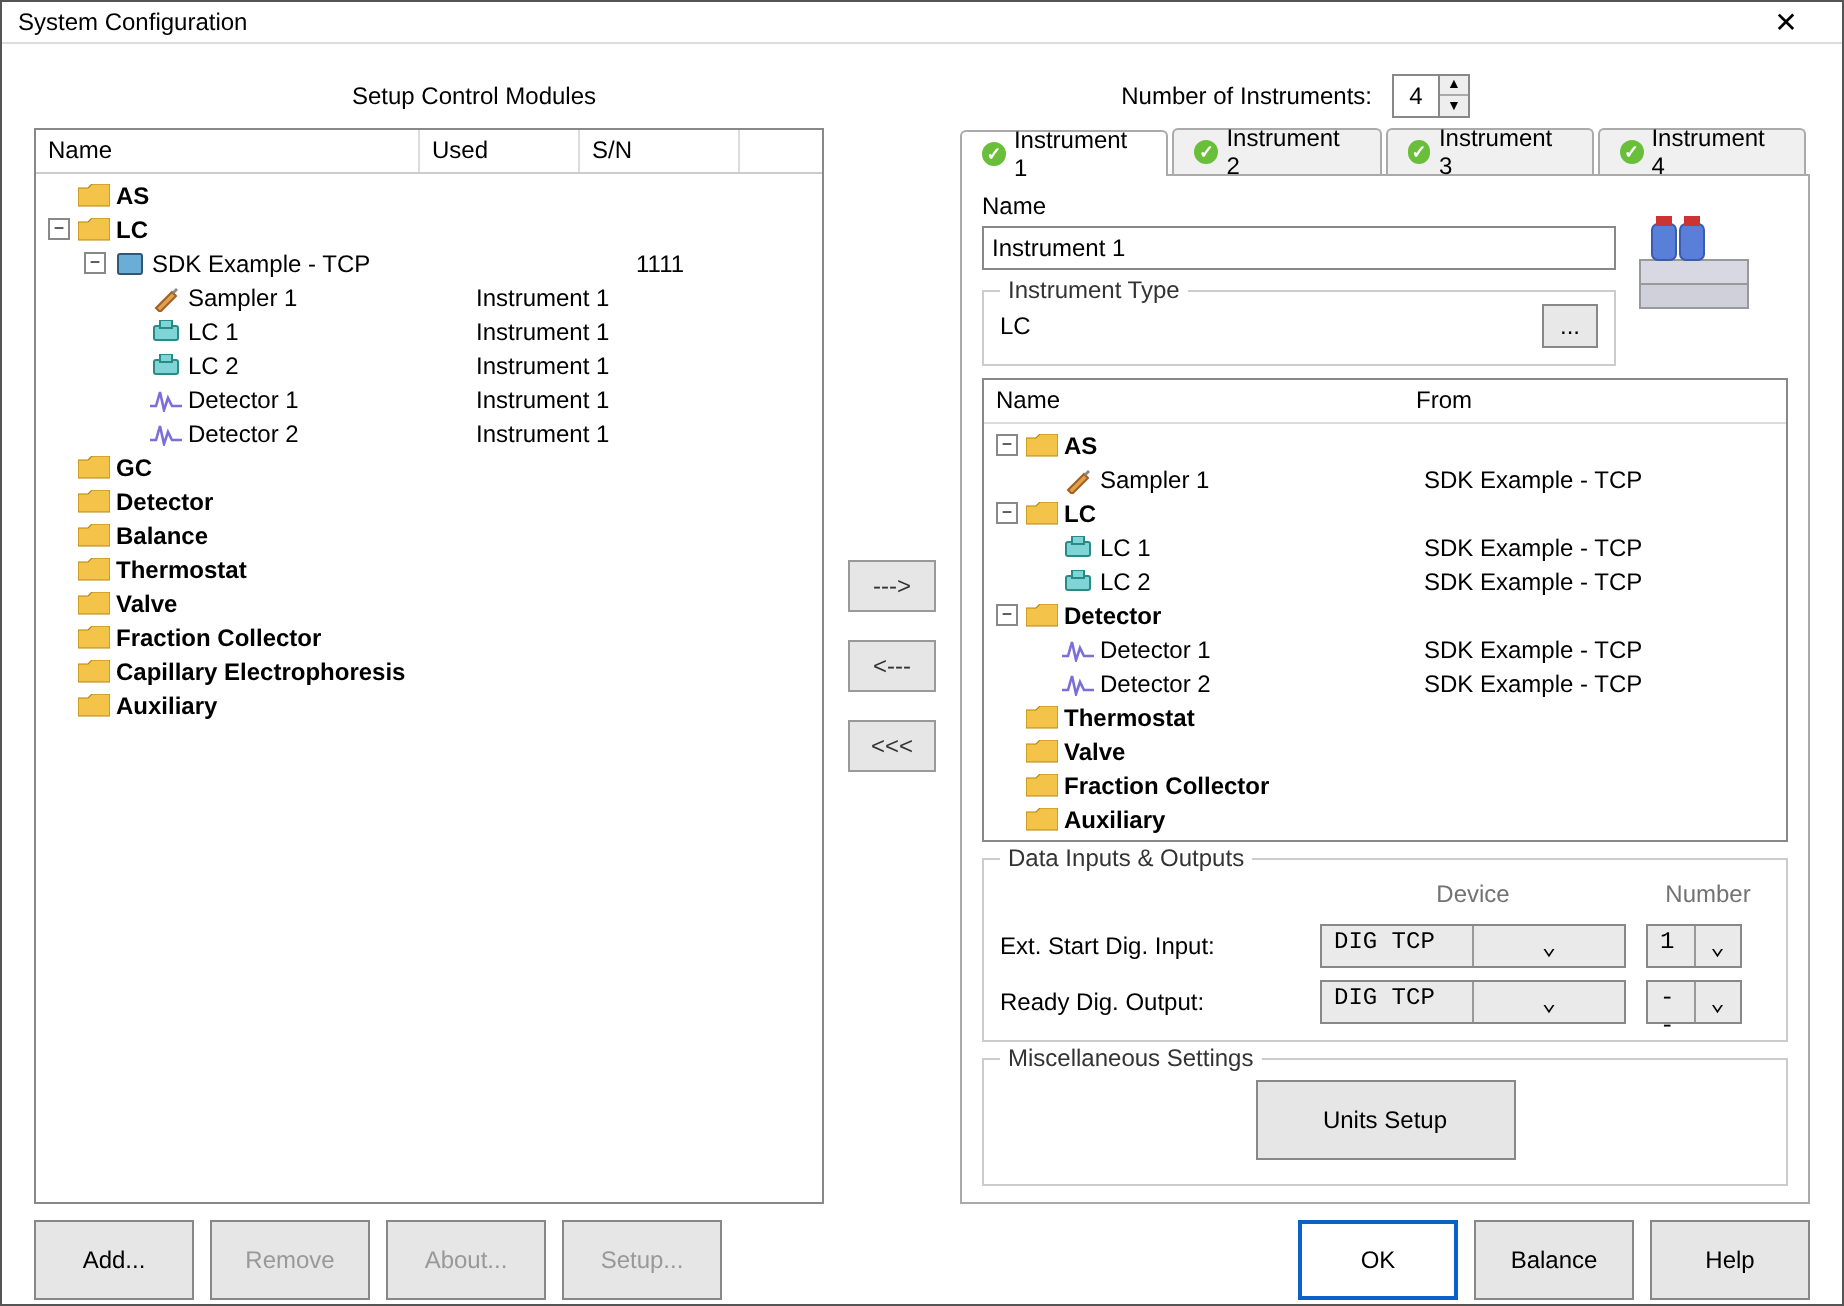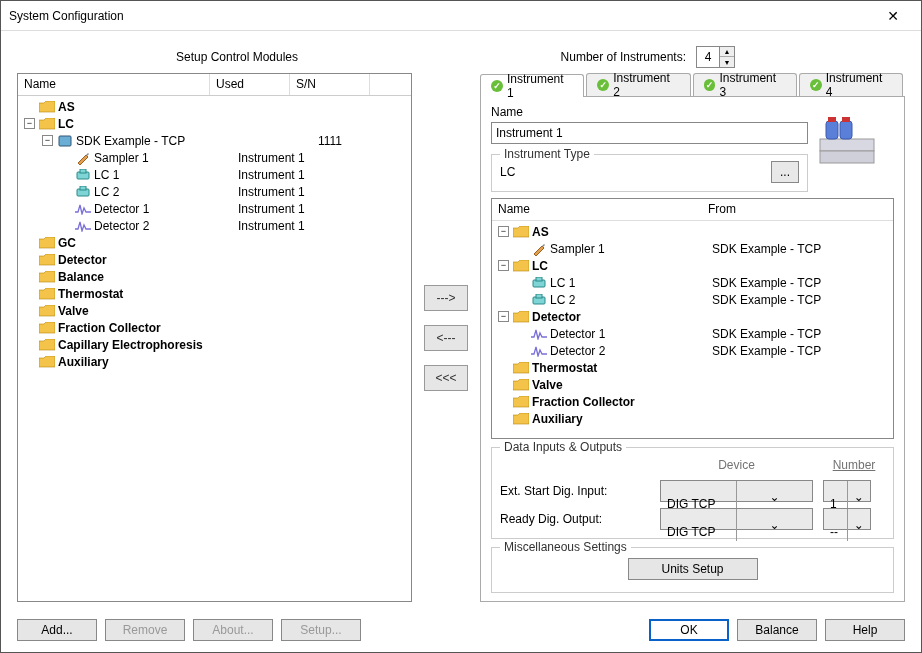--- a/index.html
+++ b/index.html
@@ -65,26 +65,26 @@
 .right-tree-box{ border:1px solid #888; flex:1; overflow:auto;}
 .rt-headers{display:flex;height:22px;border-bottom:1px solid #ddd;}
 .rt-headers div{padding:3px 6px;}
 .rt-name{width:210px;} .rt-from{flex:1;}
 .rt-row{position:relative;height:17px;display:flex;align-items:center;}
 .rt-row .c-from{position:absolute;left:220px;}
 
 .io-grid{display:grid; grid-template-columns: 150px 1fr 62px; gap:6px 10px; align-items:center; margin-top:4px;}
 .io-head{color:#737373;padding-bottom:2px;}
 .combo{display:flex;height:22px;border:1px solid #888;background:#eaeaea;}
-.combo span{flex:1;padding:16px 6px;}
+.combo span{flex:1;padding:1px 6px;font-family:Liberation Mono, monospace;}
 .combo .arr{width:18px;display:flex;align-items:center;justify-content:center;border-left:1px solid #999;}
 .small-combo{width:48px;}
 
 .misc-row{display:flex; gap:60px; justify-content:center; padding:4px 0;}
-.btn{height:22px; border:1px solid #888; background:#e6e6e6; padding:0 14px; display:inline-flex;align-items:center;justify-content:center; min-width:80px;}
+.btn{height:40px; border:1px solid #888; background:#e6e6e6; padding:0 14px; display:inline-flex;align-items:center;justify-content:center; min-width:80px;}
 .btn.wide{min-width:130px;}
 .btn.primary{border:2px solid #0a62c9;background:#fff;}
 .btn:disabled,.btn.disabled{color:#999;}
 
 .bottom-bar{ height:40px; display:flex; align-items:center; padding:0 16px 4px 16px; gap:8px;}
 .bottom-bar .spacer{flex:1;}
 
 .name-block{position:relative; padding-right:86px;}
 </style>
 </head>
@@ -475,21 +475,21 @@
                   <span class="bold">Auxiliary</span>
                 </div>
               </div>
           </div>
 
           <div class="fieldset">
             <span class="legend">Data Inputs &amp; Outputs</span>
             <div class="io-grid">
               <span></span>
               <span class="io-head" style="text-align:center;">Device</span>
-              <span class="io-head" style="text-align:center;text-decoration:underline;">Number</span>
+              <span class="io-head" style="text-align:center;">Number</span>
 
               <span>Ext. Start Dig. Input:</span>
               <span class="combo">
                   <span>DIG TCP</span>
                   <span class="arr">⌄</span>
                 </span>
               <span class="combo small-combo">
                   <span>1</span>
                   <span class="arr">⌄</span>
                 </span>

